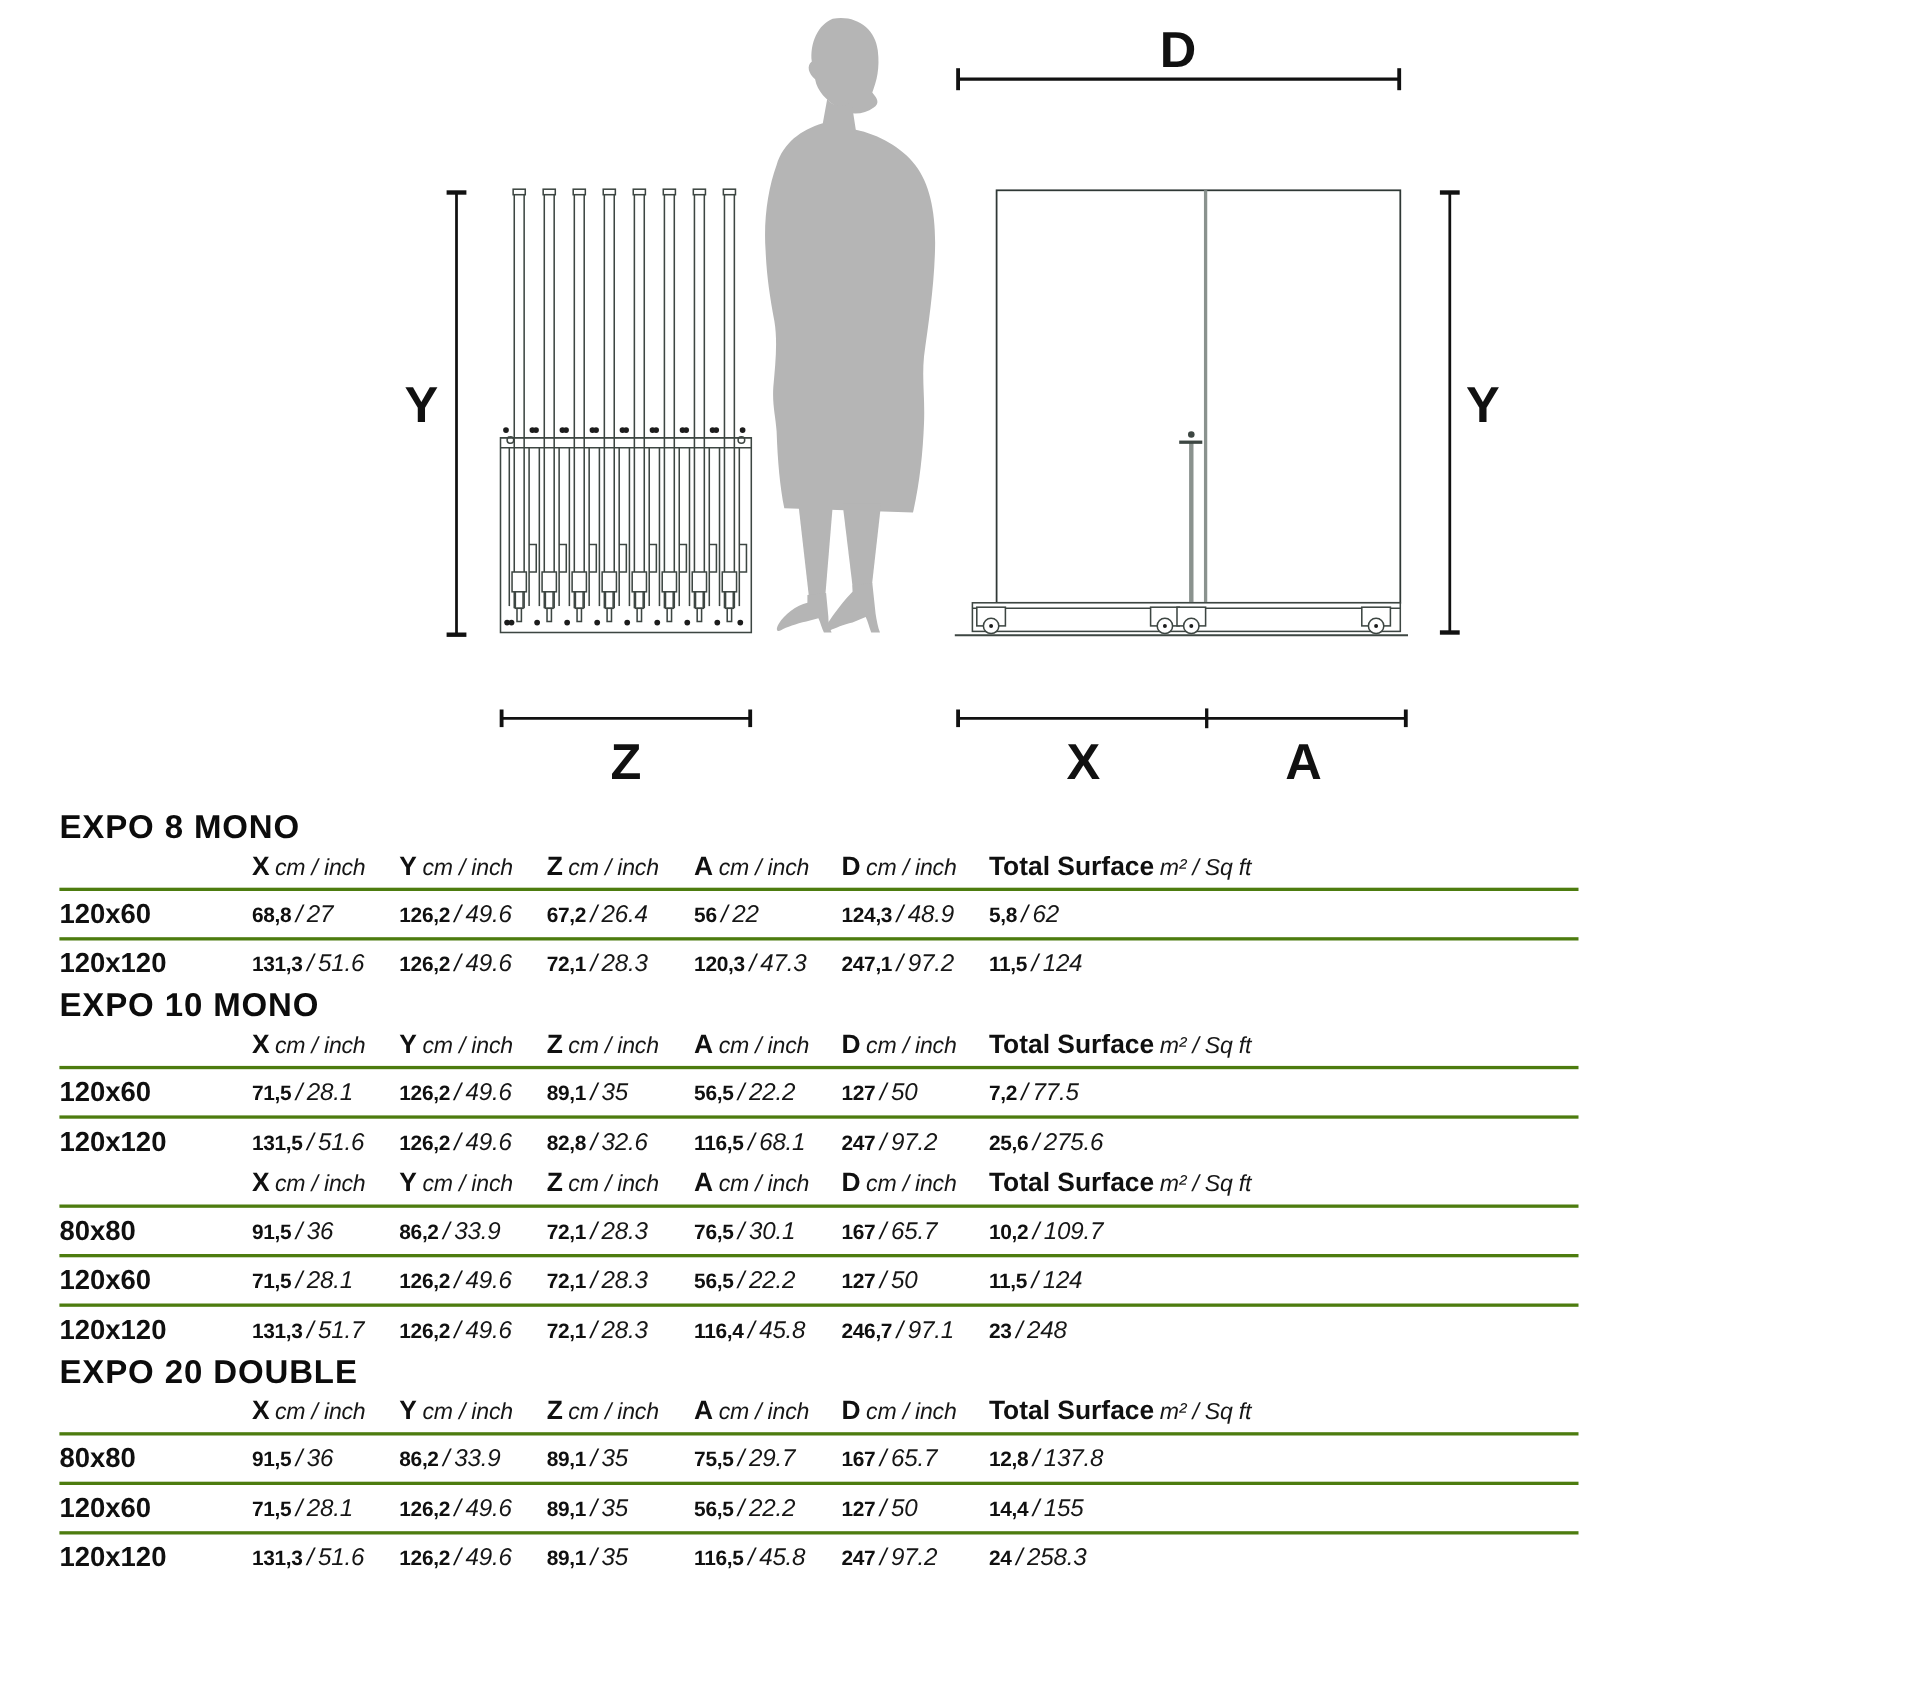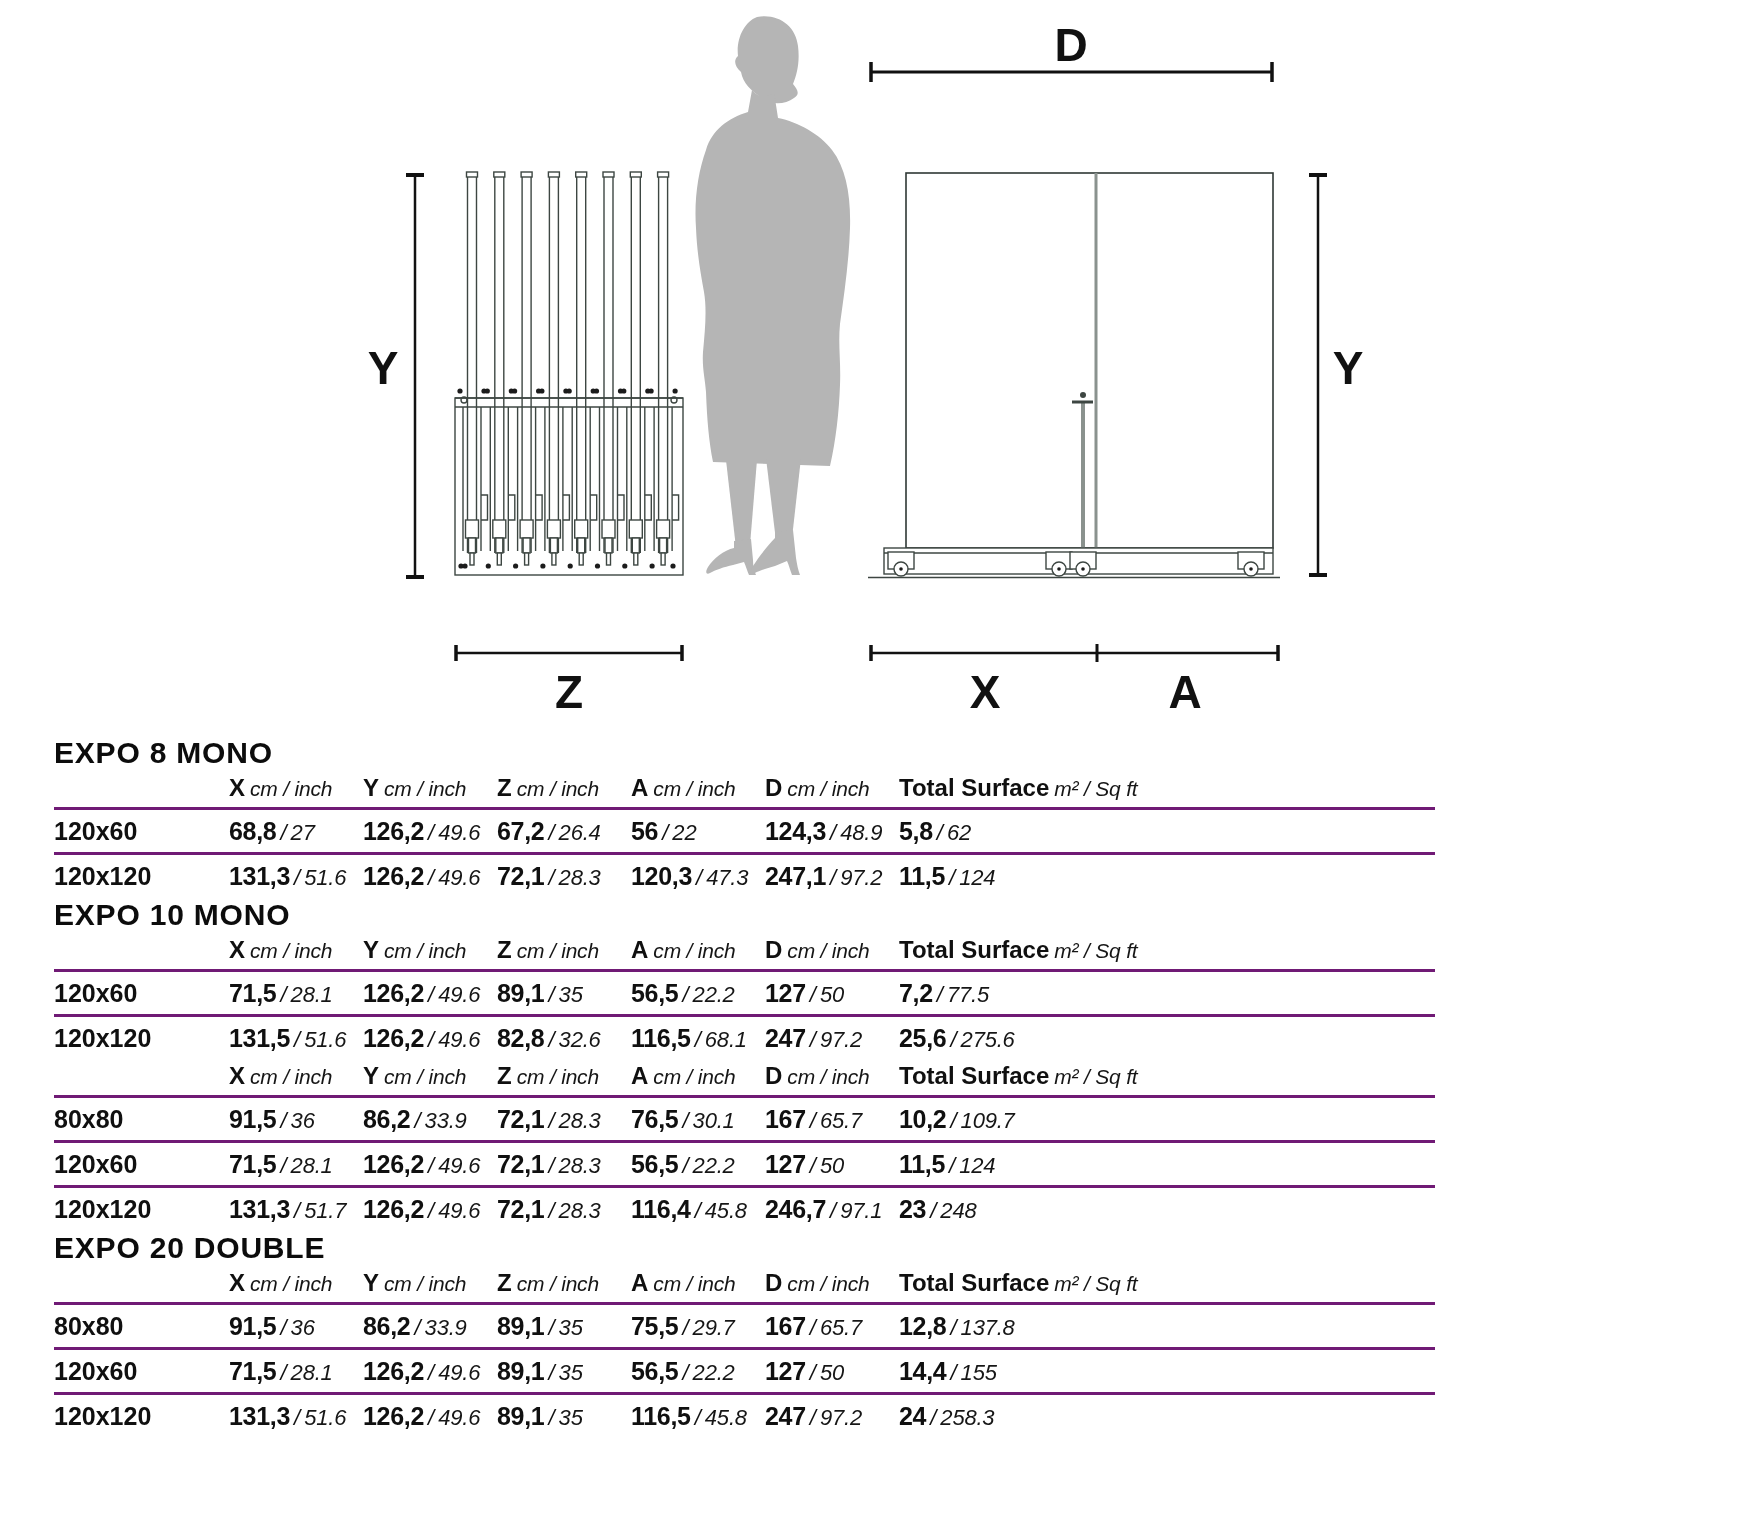--- a/index.html
+++ b/index.html
@@ -12,24 +12,24 @@
 
   .tables{position:absolute;top:735px;left:0;width:1541px;}
   .spec-table{margin:0 0 0 54px;width:1381px;}
   .tbl-title{margin:0;font-size:30px;font-weight:700;letter-spacing:.8px;line-height:36px;color:#0c0c0c;}
   .grid{display:grid;grid-template-columns:175px 134px 134px 134px 134px 134px 1fr;}
   .tbl-header{height:36px;}
   .hcell{align-self:end;padding-bottom:5px;white-space:nowrap;}
   .hcell b{font-size:24px;font-weight:700;}
   .hcell i{font-size:21px;font-style:italic;margin-left:5px;letter-spacing:-0.2px;color:#161616;}
   .contents{display:contents;}
-  .trow{height:45px;border-top:3px solid #701a75;align-items:center;box-sizing:border-box;}
+  .trow{height:45px;border-top:3px solid #4d7c0f;align-items:center;box-sizing:border-box;}
   .rlabel{font-size:25px;font-weight:700;white-space:nowrap;}
   .cell{white-space:nowrap;}
-  .cm{font-size:25px;font-weight:700;letter-spacing:-0.3px;}
+  .cm{font-size:19px;font-weight:700;letter-spacing:-0.3px;}
   .sl{font-size:22px;font-style:italic;margin:0 4px;}
   .inch{font-size:22px;font-style:italic;letter-spacing:-0.2px;color:#161616;}
 </style>
 </head>
 <body>
 
 <div class="page">
 
   <div class="diagram-wrap">
     <svg width="1743" height="735" viewBox="0 0 1743 735">

